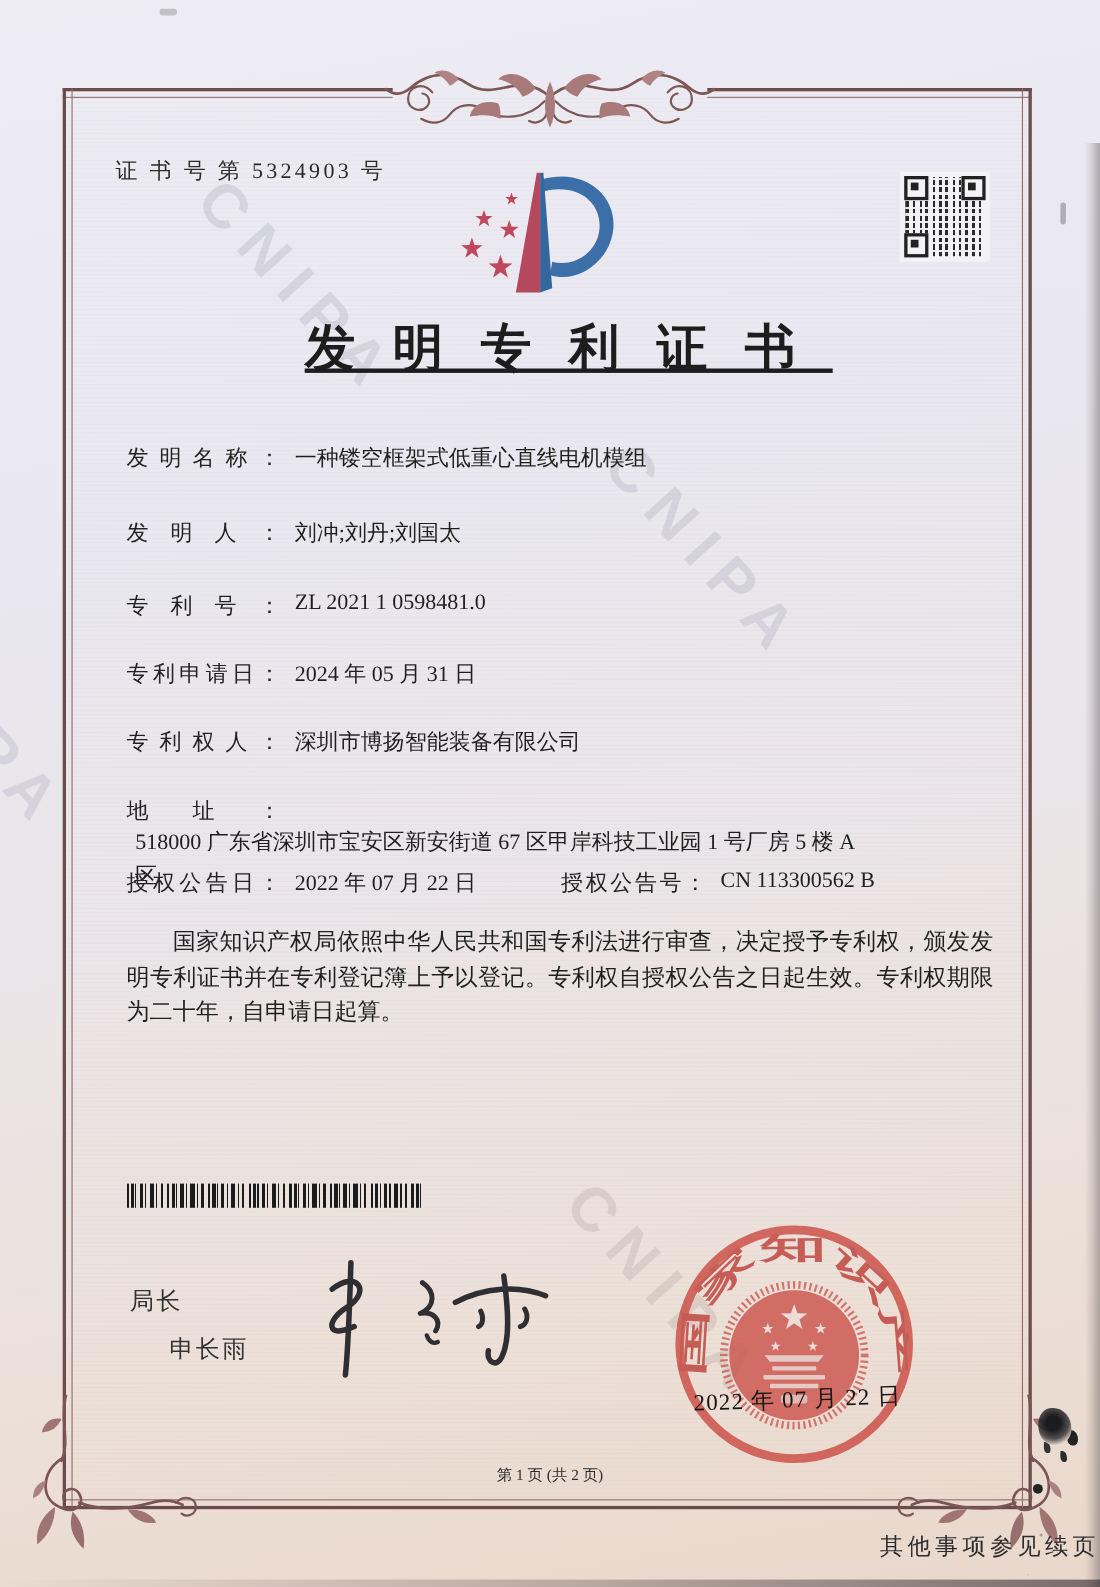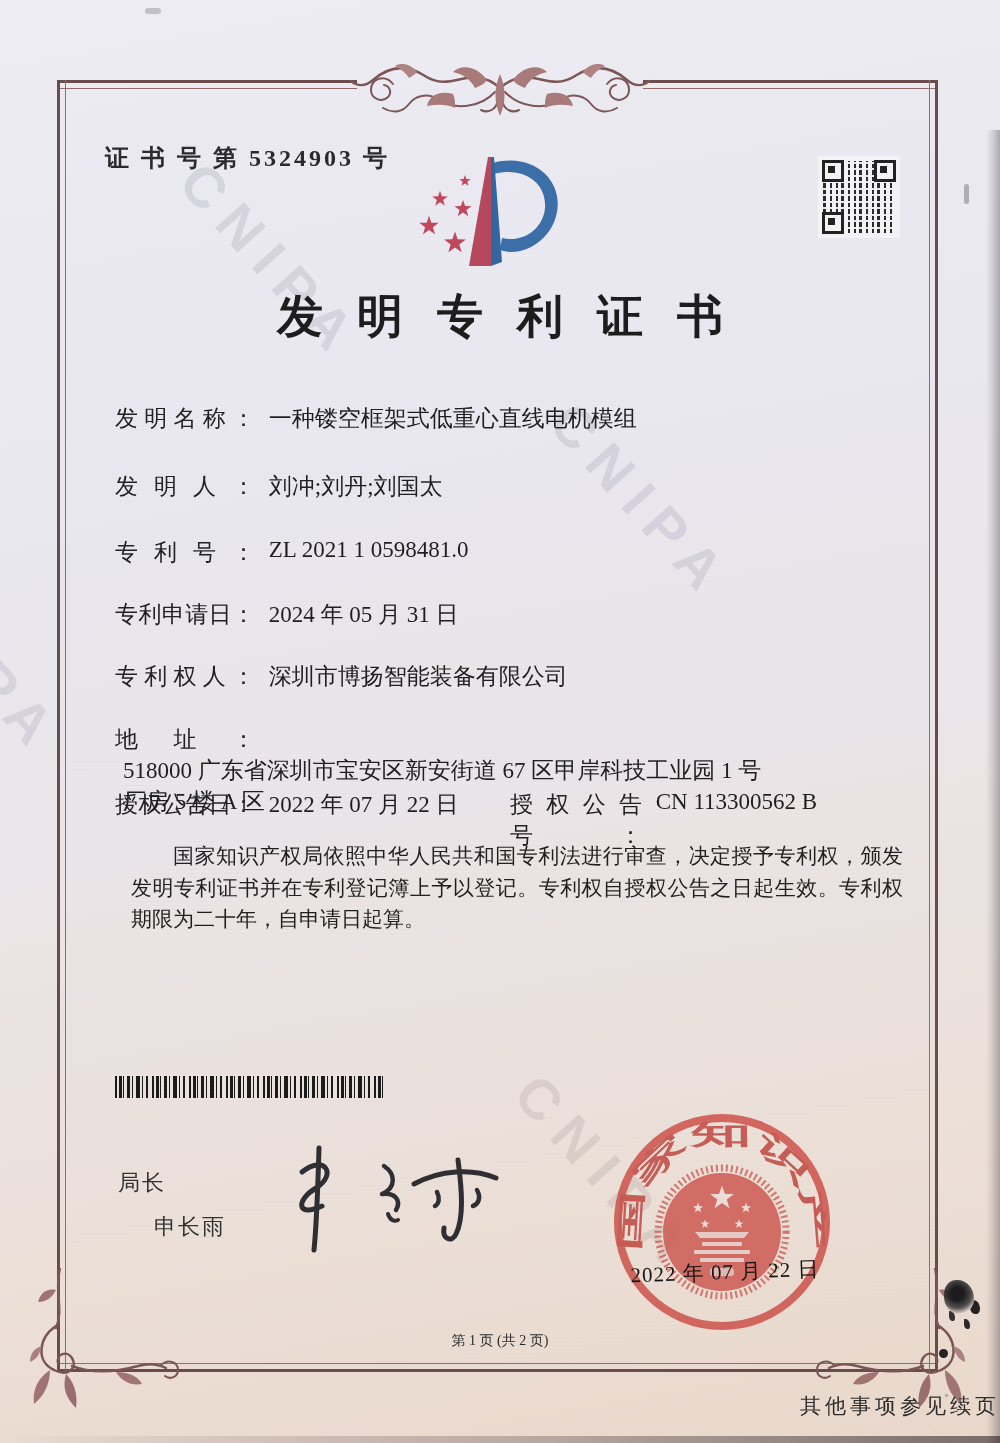--- a/index.html
+++ b/index.html
@@ -20,41 +20,41 @@
   .b-bottom{border-bottom:3px solid #6b4c4c;border-top:1px solid #8f6d6d;}
   .b-left{border-left:3px solid #6b4c4c;border-right:1px solid #8f6d6d;}
   .b-right{border-right:3px solid #6b4c4c;border-left:1px solid #8f6d6d;}
   .b-top-l{left:57px;top:80px;width:300px;}
   .b-top-r{left:643px;top:80px;width:295px;}
   .b-bottom{left:57px;top:1363px;width:881px;}
   .b-left{left:57px;top:80px;height:1292px;}
   .b-right{left:929px;top:80px;height:1292px;}
   .orn{position:absolute;}
   
-  .cert-no{position:absolute;left:105px;top:142px;font-size:24px;letter-spacing:3px;color:#2b2b2b;font-weight:bold;}
+  .cert-no{position:absolute;left:105px;top:142px;font-size:20px;letter-spacing:3px;color:#2b2b2b;}
   .logo{position:absolute;left:405px;top:150px;}
   .qr{position:absolute;left:818px;top:156px;width:82px;height:82px;background:#f3f3f6;padding:0;}
   .qr-noise{position:absolute;left:5px;top:5px;right:5px;bottom:5px;
      background:
        repeating-linear-gradient(0deg,rgba(243,243,246,0) 0 4px,rgba(243,243,246,0.95) 4px 6px,rgba(243,243,246,0) 6px 11px,rgba(243,243,246,0.95) 11px 13px),
        repeating-linear-gradient(90deg,#2b2b2e 0 3px,transparent 3px 7px,#2b2b2e 7px 9px,transparent 9px 13px,#2b2b2e 13px 15px,transparent 15px 18px);}
   .finder{position:absolute;width:16px;height:16px;border:3px solid #222;background:#f3f3f6;}
   .finder::after{content:"";position:absolute;left:3px;top:3px;width:7px;height:7px;background:#222;}
   .f-tl{left:4px;top:4px;} .f-tr{right:4px;top:4px;} .f-bl{left:4px;bottom:4px;}
   .title{position:absolute;left:0;right:0;top:286px;text-align:center;font-size:46px;font-weight:600;
-         color:#1d1d1d;letter-spacing:34px;padding-left:34px;}
-  
-  .row{position:absolute;left:115px;width:800px;font-size:23px;}
+         color:#1d1d1d;letter-spacing:34px;padding-left:34px;text-decoration:underline;}
+  
+  .row{position:absolute;left:115px;width:800px;font-size:20px;}
   .flabel{display:inline-block;width:140px;text-align:justify;text-align-last:justify;vertical-align:top;color:#222;}
   .fvalue{display:inline-block;margin-left:8px;vertical-align:top;color:#1f1f1f;}
   .fvalue.wrap{width:655px;line-height:31px;}
   .pair2{position:absolute;left:395px;top:0;}
   
   .paras{position:absolute;left:115px;top:841px;width:788px;font-size:21px;line-height:31.5px;text-align:justify;color:#1f1f1f;}
-  .paras p{margin:0 0 4px 16px;text-indent:2em;}
+  .paras p{margin:0 0 4px 0;text-indent:2em;}
   
   .barcode{position:absolute;left:115px;top:1076px;width:270px;height:22px;
      background:repeating-linear-gradient(90deg,
         #1b1b1b 0 2px,transparent 2px 4px,#1b1b1b 4px 7px,transparent 7px 8px,
         #1b1b1b 8px 9px,transparent 9px 12px,#1b1b1b 12px 15px,transparent 15px 17px,
         #1b1b1b 17px 18px,transparent 18px 21px,#1b1b1b 21px 25px,transparent 25px 27px,
         #1b1b1b 27px 28px,transparent 28px 31px,#1b1b1b 31px 33px,transparent 33px 37px);}
   .director-label{position:absolute;left:118px;top:1168px;font-size:22px;letter-spacing:2px;color:#333;}
   .director-name{position:absolute;left:118px;top:1212px;font-size:22px;letter-spacing:2px;color:#333;margin-left:36px;}
   .signature{position:absolute;left:272px;top:1140px;}

